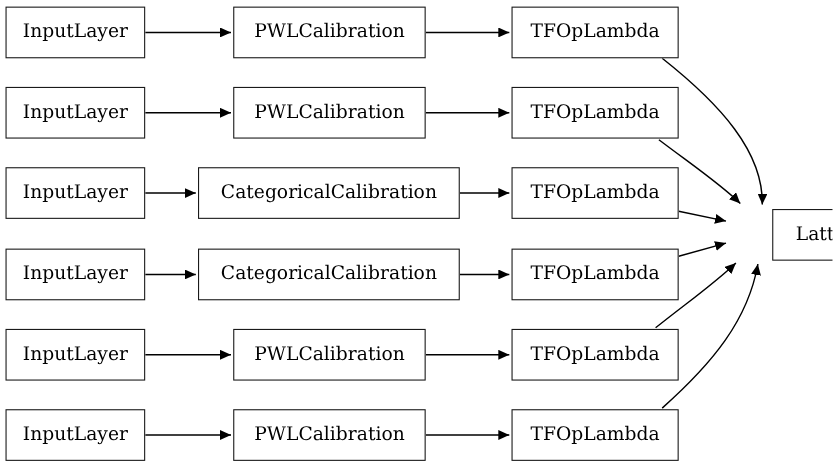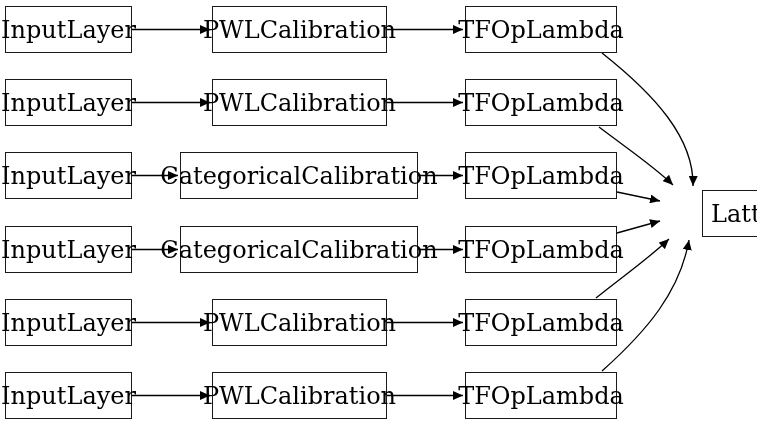--- a/index.html
+++ b/index.html
@@ -28,21 +28,21 @@
     stroke-width: 1.3;
   }
   .node {
     position: absolute;
     box-sizing: border-box;
     background: var(--node-fill, #ffffff);
     border: 1.6px solid var(--node-border, #1a1a1a);
     display: flex;
     align-items: center;
     justify-content: center;
-    font-size: 24px;
+    font-size: 17px;
     line-height: 1;
     color: #000000;
     white-space: nowrap;
   }
 </style>
 </head>
 <body>
 
 <div class="canvas">
 

